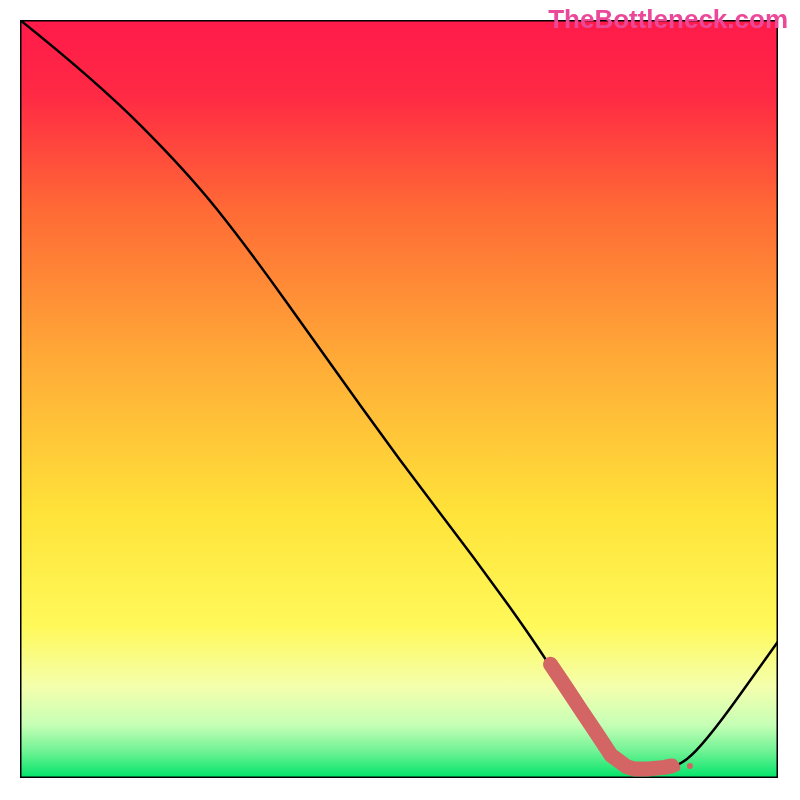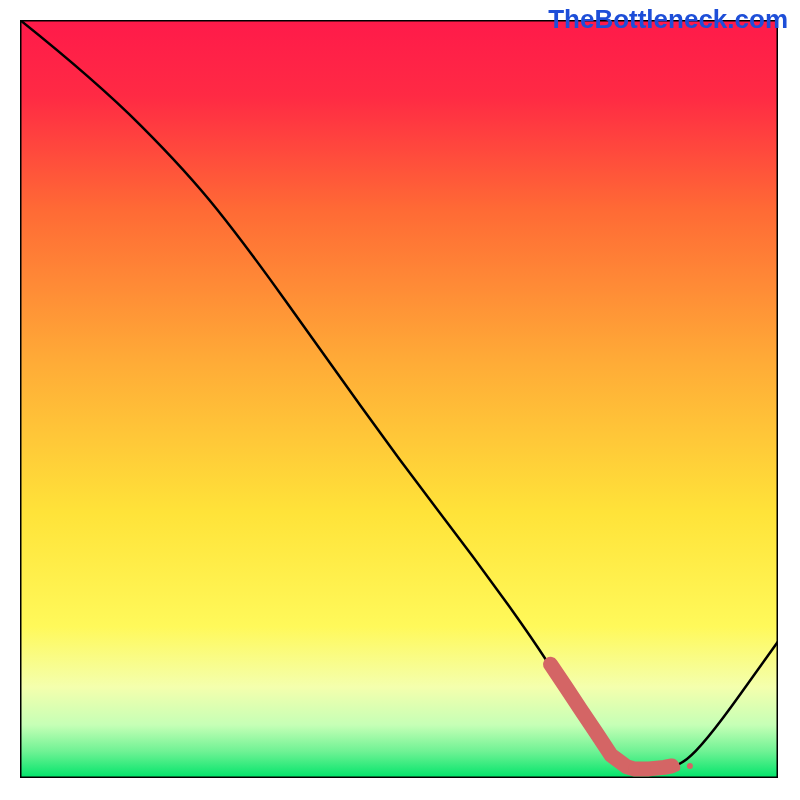--- a/index.html
+++ b/index.html
@@ -14,21 +14,21 @@
     position: relative;
     width: 800px;
     height: 800px;
   }
   .watermark {
     position: absolute;
     top: 4px;
     right: 12px;
     font-size: 26px;
     font-weight: 700;
-    color: #1d4ed8;
+    color: #ec4899;
     letter-spacing: 0px;
     z-index: 5;
   }
   .plot {
     position: absolute;
     left: 20px;
     top: 20px;
     width: 758px;
     height: 758px;
   }

